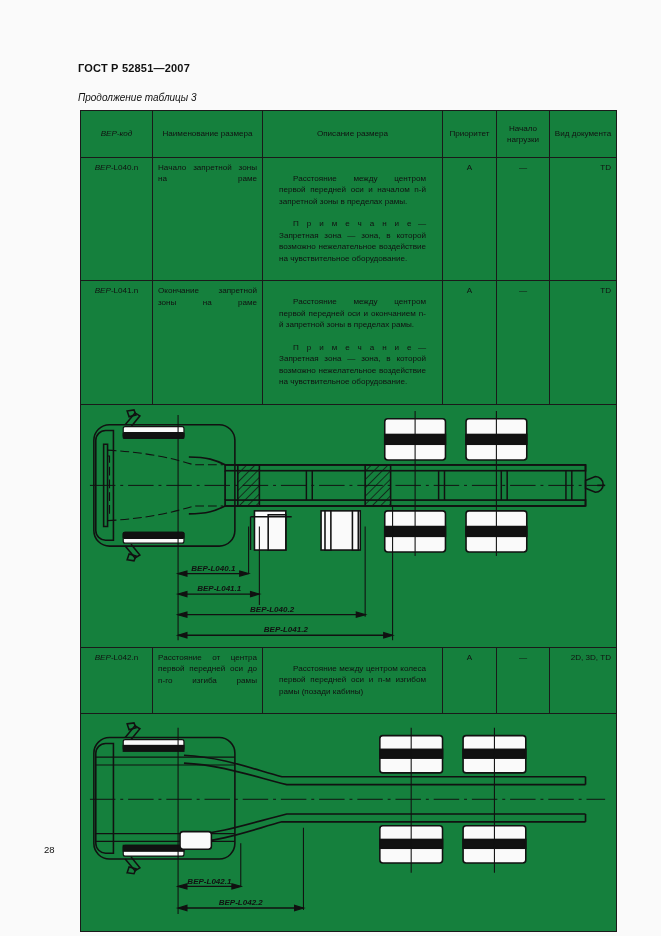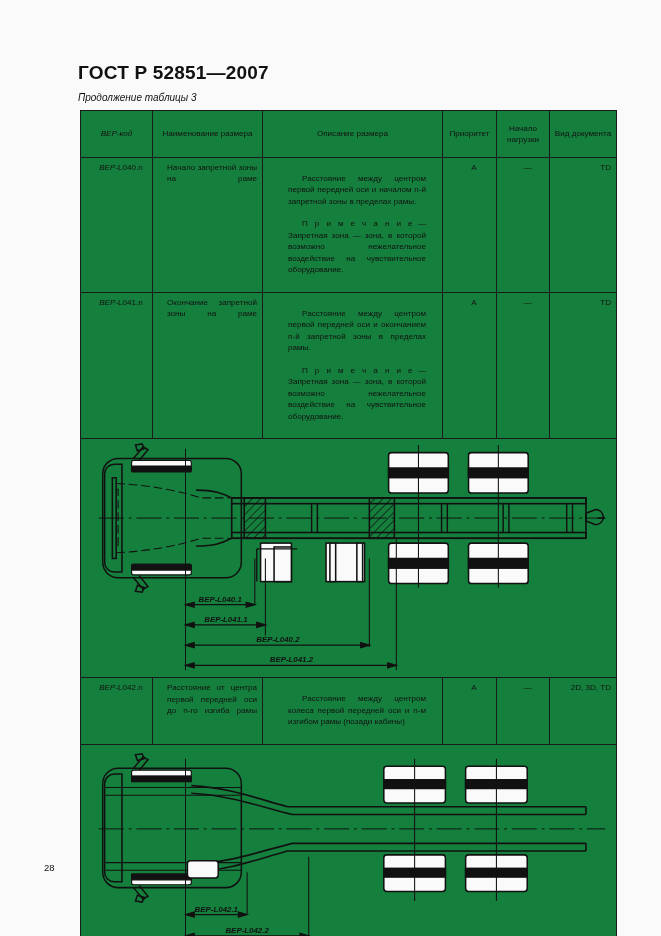--- a/index.html
+++ b/index.html
@@ -20,21 +20,21 @@
     position: absolute;
     inset: 0;
     background: #fafafa;
   }
 
   
   .doc-standard-no {
     position: absolute;
     left: 78px;
     top: 62px;
-    font-size: 19px;
+    font-size: 11px;
     font-weight: bold;
     letter-spacing: 0.2px;
     white-space: nowrap;
   }
   .table-caption {
     position: absolute;
     left: 78px;
     top: 92px;
     font-size: 10px;
     font-style: italic;
@@ -47,21 +47,21 @@
     left: 80px;
     top: 110px;
     width: 536px;
     border-collapse: collapse;
     table-layout: fixed;
     background: #15803d;
   }
   .tbl td, .tbl th {
     border: 1px solid #1a1a1a;
     vertical-align: top;
-    padding: 4px 5px 5px 14px;
+    padding: 4px 5px 5px 5px;
     font-size: 8.1px;
     line-height: 1.42;
     font-weight: normal;
   }
   .tbl th {
     text-align: center;
     vertical-align: middle;
     padding: 6px 3px;
     height: 34px;
   }
@@ -108,21 +108,21 @@
   
   .figure {
     width: 100%;
     display: block;
   }
 
   
   .page-number {
     position: absolute;
     left: 44px;
-    top: 862px;
+    top: 844px;
     font-size: 9.5px;
   }
 </style>
 </head>
 <body>
 
 <div class="page">
 
   <div class="doc-standard-no">ГОСТ Р 52851—2007</div>
 

